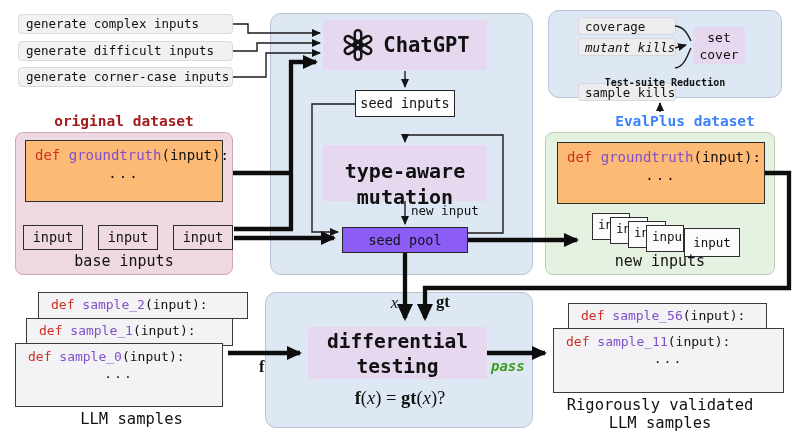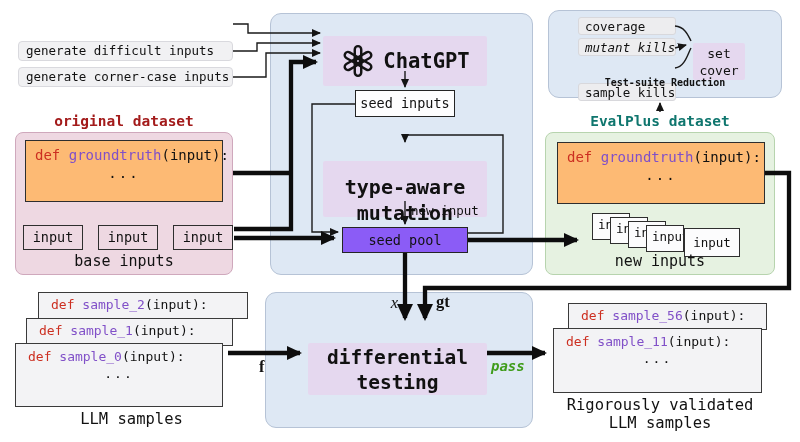--- a/index.html
+++ b/index.html
@@ -6,21 +6,21 @@
   #canvas{position:relative;width:800px;height:442px;background:#ffffff;overflow:hidden;
           font-family:"DejaVu Sans Mono",monospace;color:#111;}
   .abs{position:absolute;box-sizing:border-box;}
   .serif{font-family:"Liberation Serif","DejaVu Serif",serif;}
   .panel{border-radius:11px;}
   .panel-blue{background:#dee8f4;border:1.2px solid #b6c3d6;}
   .panel-pink{background:#eed8e2;border:1.2px solid #cfa8bc;}
   .panel-green{background:#e6f2e1;border:1.2px solid #b7d4ae;}
   .promptbox{background:#f1f1f3;border:1px solid #d9d9de;border-radius:4px;
              font-size:12.5px;line-height:18px;padding-left:7px;white-space:nowrap;}
-  .purplebox{background:#e5d8ef;border-radius:2px;margin-top:16px;}
+  .purplebox{background:#e5d8ef;border-radius:2px;}
   .codebox{background:#fdba74;border:1.5px solid #2e2e2e;font-size:14px;white-space:nowrap;}
   .codeline{padding:6px 0 0 9px;}
   .codebody{text-align:center;letter-spacing:2px;margin-top:2px;}
   .kw{color:#cc2f21;}
   .fn{color:#8150c8;}
   .smallbox{background:#fdfdfe;border:1.3px solid #242424;text-align:center;
             font-size:13.5px;}
   .metricbox{background:#ededef;border:1px solid #d8d8dc;border-radius:3px;
              font-size:12.5px;line-height:17px;padding-left:6px;white-space:nowrap;}
   .inputbox{background:#eed8e2;border:1.5px solid #2e2e2e;text-align:center;
@@ -37,20 +37,21 @@
 <body>
 
 <div id="canvas">
 
   <div class="abs panel panel-blue" style="left:270px;top:13px;width:263px;height:262px;"></div>
   <div class="abs panel panel-blue" style="left:265px;top:292px;width:268px;height:136px;"></div>
   <div class="abs panel panel-blue" style="left:548px;top:10px;width:234px;height:88px;"></div>
   <div class="abs panel panel-pink" style="left:15px;top:132px;width:218px;height:143px;border-radius:8px;"></div>
   <div class="abs panel panel-green" style="left:545px;top:132px;width:230px;height:143px;border-radius:8px;"></div>
 
+  <div class="abs promptbox" style="left:18px;top:14px;width:215px;height:20px;">generate complex inputs</div>
   <div class="abs promptbox" style="left:18px;top:41px;width:215px;height:20px;">generate difficult inputs</div>
   <div class="abs promptbox" style="left:18px;top:67px;width:215px;height:20px;">generate corner-case inputs</div>
 
   <div class="abs purplebox" style="left:323px;top:20px;width:164px;height:50px;display:flex;align-items:center;justify-content:center;gap:7px;">
     <span style="display:inline-flex;">
       <svg width="36" height="36" viewBox="0 0 40 40">
         <g fill="none" stroke="#131313" stroke-width="2.7" stroke-linejoin="round">
           <rect x="16.4" y="3.5" width="7.2" height="19" rx="3.6"></rect>
           <rect x="16.4" y="3.5" width="7.2" height="19" rx="3.6" transform="rotate(60 20 20)"></rect>
           <rect x="16.4" y="3.5" width="7.2" height="19" rx="3.6" transform="rotate(120 20 20)"></rect>
@@ -82,21 +83,21 @@
     </div>
     <div class="codebody">...</div>
   </div>
 
   <div class="abs inputbox" style="left:23px;top:225px;width:60px;height:25px;">input</div>
   <div class="abs inputbox" style="left:98px;top:225px;width:60px;height:25px;">input</div>
   <div class="abs inputbox" style="left:173px;top:225px;width:60px;height:25px;">input</div>
 
   <div class="abs caption" style="left:15px;top:252px;width:218px;">base inputs</div>
 
-  <div class="abs title-label" style="left:545px;top:113px;width:230px;color:#0f766e;">EvalPlus dataset</div>
+  <div class="abs title-label" style="left:570px;top:113px;width:230px;color:#3b82f6;">EvalPlus dataset</div>
 
   <div class="abs codebox" style="left:557px;top:142px;width:208px;height:62px;">
     <div class="codeline">
       <span class="kw">def</span><span> </span><span class="fn">groundtruth</span><span>(input):</span>
     </div>
     <div class="codebody">...</div>
   </div>
 
   <div class="abs minicard" style="left:592px;top:213px;width:38px;height:27px;z-index:1;padding:3px 0 0 5px;">input</div>
   <div class="abs minicard" style="left:610px;top:217px;width:38px;height:27px;z-index:2;padding:3px 0 0 5px;">input</div>
@@ -115,20 +116,23 @@
     <div>cover</div>
   </div>
 
   <div class="abs title-label" style="left:548px;top:77px;width:234px;font-size:10px;">Test-suite Reduction</div>
 
   <div class="abs purplebox" style="left:308px;top:327px;width:179px;height:52px;text-align:center;font-weight:bold;font-size:19.5px;line-height:25px;padding-top:2px;">
     <div>differential</div>
     <div>testing</div>
   </div>
 
+  <div class="abs serif" style="left:285px;top:388px;width:230px;text-align:center;font-size:18.5px;">
+    <span style="font-weight:bold;">f</span><span>(</span><span style="font-style:italic;">x</span><span>) = </span><span style="font-weight:bold;">gt</span><span>(</span><span style="font-style:italic;">x</span><span>)?</span>
+  </div>
 
   <div class="abs serif" style="left:358px;top:293px;width:40px;text-align:right;font-size:16.5px;font-style:italic;">x</div>
   <div class="abs serif" style="left:436px;top:292px;font-size:16.5px;font-weight:bold;">gt</div>
   <div class="abs serif" style="left:259px;top:357px;font-size:16.5px;font-weight:bold;">f</div>
   <div class="abs" style="left:491px;top:358px;font-size:14px;font-weight:bold;font-style:italic;color:#3f9c1b;">pass</div>
 
   <div class="abs samplecard" style="left:38px;top:292px;width:210px;height:27px;z-index:1;">
     <div class="codeline" style="padding:4px 0 0 12px;">
       <span class="kw">def</span><span> </span><span class="fn">sample_2</span><span>(input):</span>
     </div>
@@ -144,21 +148,21 @@
     </div>
     <div class="codebody">...</div>
   </div>
   <div class="abs caption" style="left:15px;top:410px;width:233px;font-size:15.5px;">LLM samples</div>
 
   <div class="abs samplecard" style="left:568px;top:303px;width:199px;height:27px;z-index:1;">
     <div class="codeline" style="padding:4px 0 0 12px;">
       <span class="kw">def</span><span> </span><span class="fn">sample_56</span><span>(input):</span>
     </div>
   </div>
-  <div class="abs samplecard" style="left:553px;top:328px;width:209px;height:65px;z-index:2;">
+  <div class="abs samplecard" style="left:553px;top:328px;width:231px;height:65px;z-index:2;">
     <div class="codeline" style="padding:5px 0 0 12px;">
       <span class="kw">def</span><span> </span><span class="fn">sample_11</span><span>(input):</span>
     </div>
     <div class="codebody">...</div>
   </div>
   <div class="abs caption" style="left:540px;top:396px;width:240px;font-size:15.5px;line-height:18px;z-index:3;">
     <div>Rigorously validated</div>
     <div>LLM samples</div>
   </div>
 

